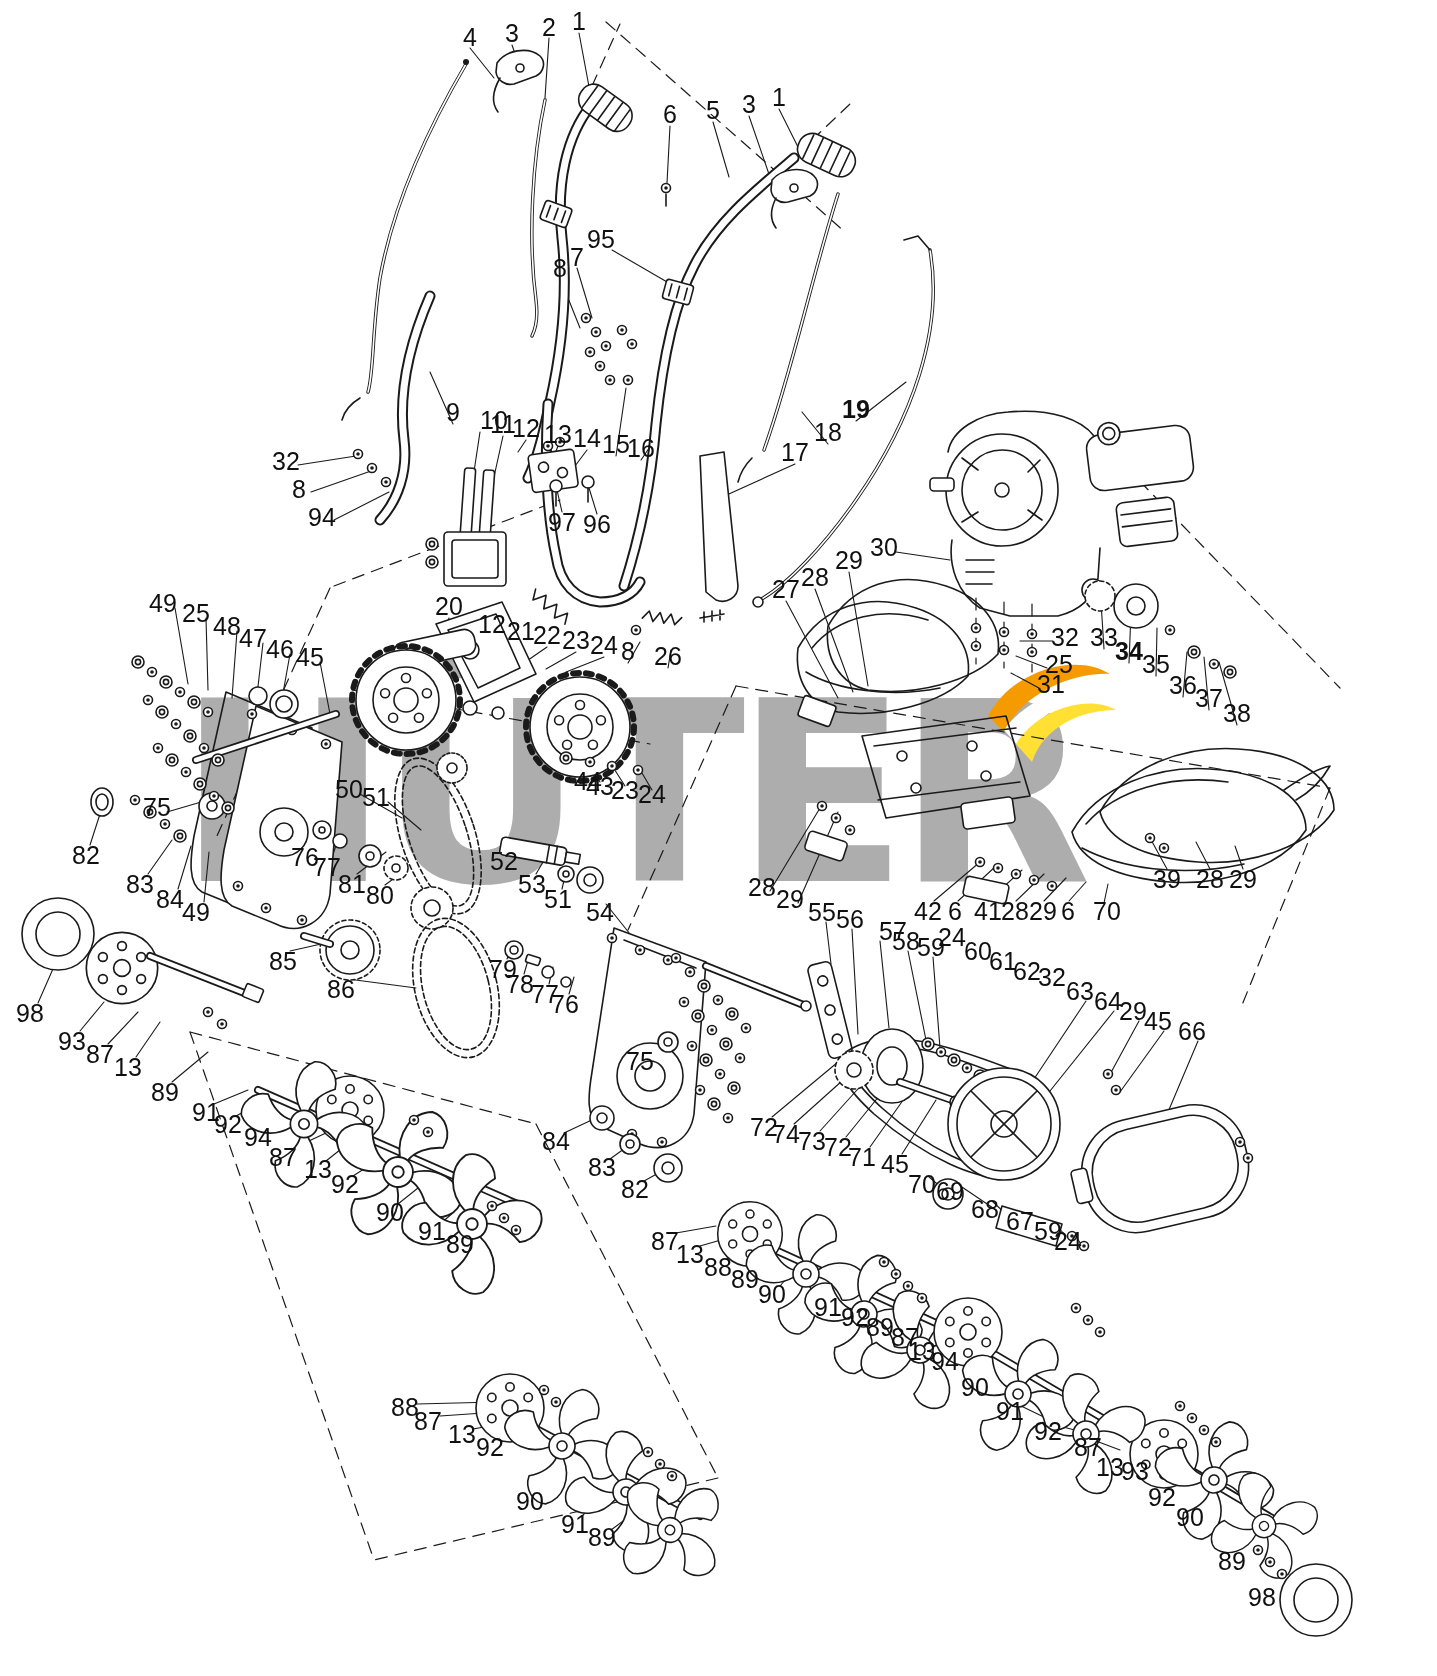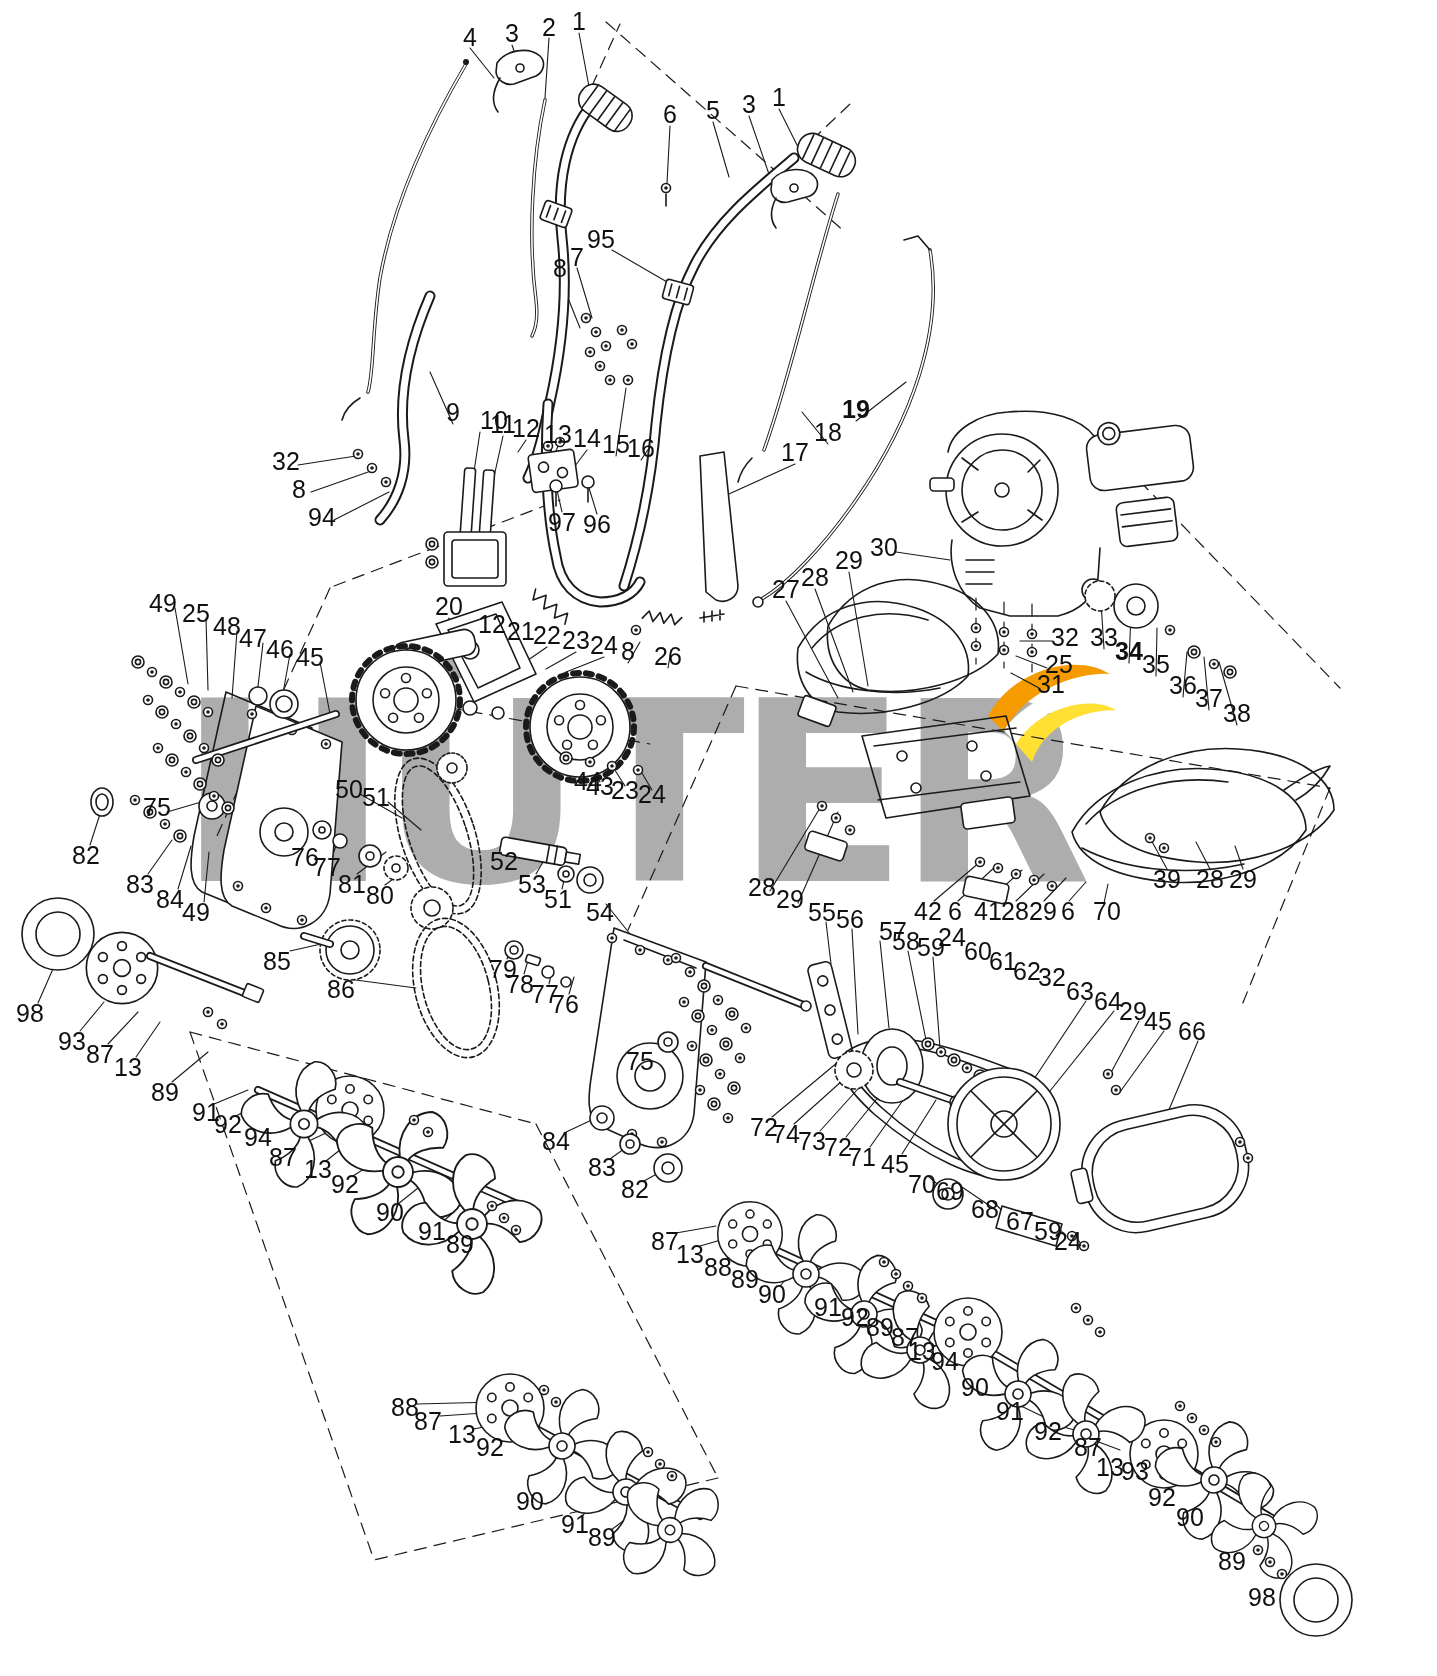--- a/index.html
+++ b/index.html
@@ -623,21 +623,21 @@
       <div class="part-label" style="left: 170px; top: 899px;">84</div>
       <div class="part-label" style="left: 196px; top: 912px;">49</div>
       <div class="part-label" style="left: 305px; top: 857px;">76</div>
       <div class="part-label" style="left: 327px; top: 867px;">77</div>
       <div class="part-label" style="left: 352px; top: 884px;">81</div>
       <div class="part-label" style="left: 380px; top: 895px;">80</div>
       <div class="part-label" style="left: 504px; top: 861px;">52</div>
       <div class="part-label" style="left: 532px; top: 884px;">53</div>
       <div class="part-label" style="left: 558px; top: 899px;">51</div>
       <div class="part-label" style="left: 600px; top: 912px;">54</div>
-      <div class="part-label" style="left: 277px; top: 961px;">85</div>
+      <div class="part-label" style="left: 283px; top: 961px;">85</div>
       <div class="part-label" style="left: 341px; top: 989px;">86</div>
       <div class="part-label" style="left: 503px; top: 969px;">79</div>
       <div class="part-label" style="left: 520px; top: 984px;">78</div>
       <div class="part-label" style="left: 545px; top: 994px;">77</div>
       <div class="part-label" style="left: 565px; top: 1004px;">76</div>
       <div class="part-label" style="left: 30px; top: 1013px;">98</div>
       <div class="part-label" style="left: 72px; top: 1041px;">93</div>
       <div class="part-label" style="left: 100px; top: 1054px;">87</div>
       <div class="part-label" style="left: 128px; top: 1067px;">13</div>
       <div class="part-label" style="left: 165px; top: 1092px;">89</div>

